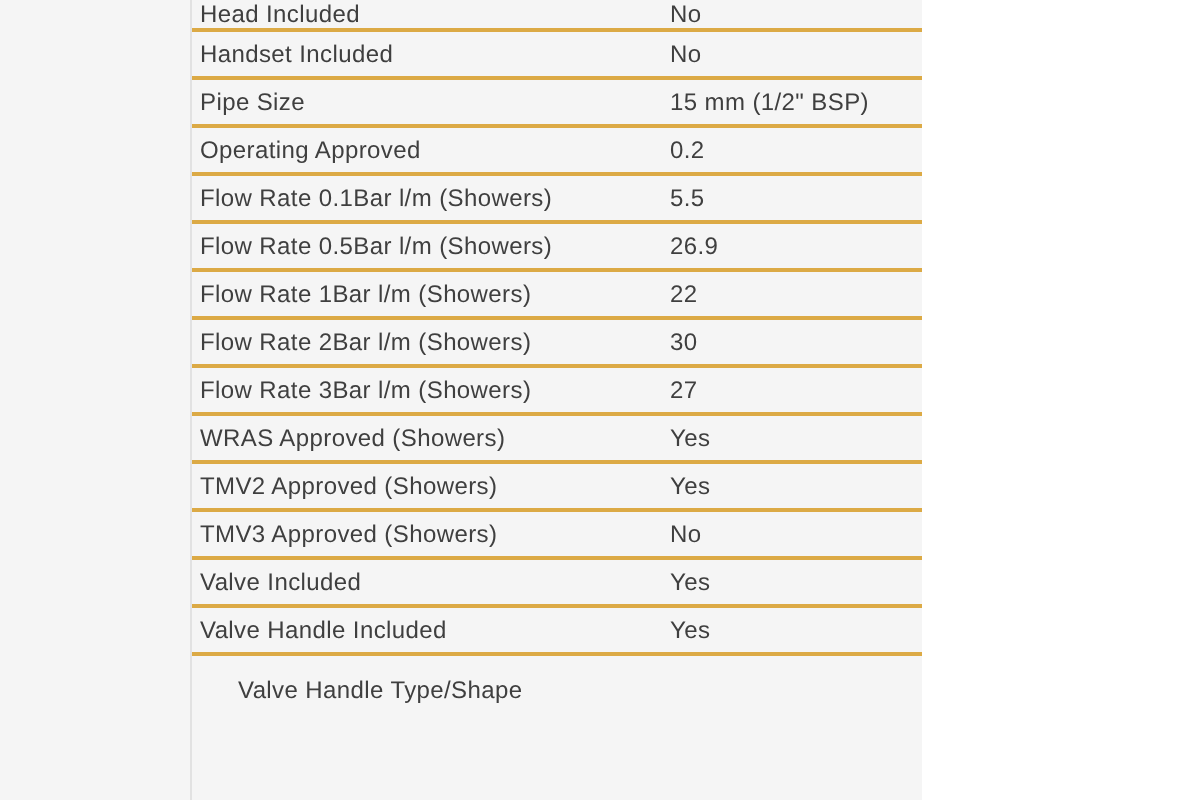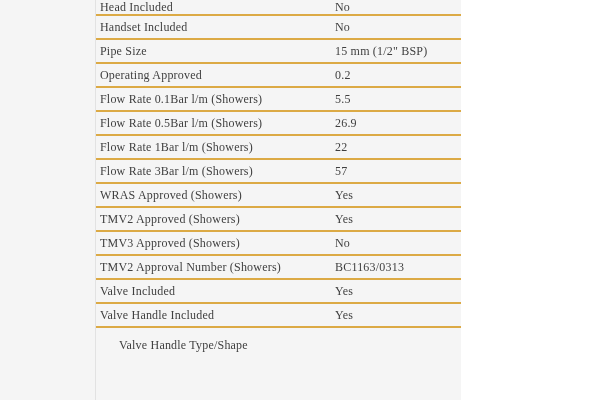--- a/index.html
+++ b/index.html
@@ -2,21 +2,21 @@
 <html><head>
 <meta charset="utf-8">
 <style>
   * { margin: 0; padding: 0; box-sizing: border-box; }
   html, body {
     width: 600px; height: 400px;
     background: #ffffff;
     font-family: "Liberation Sans", sans-serif;
     overflow: hidden;
   }
-  .stage { position: relative; width: 600px; height: 356px; font-family: Liberation Serif, serif; }
+  .stage { position: relative; width: 600px; height: 356px; }
 
   .panel-bg {
     position: absolute; left: 0; top: 0;
     width: 461px; height: 400px;
     background: #f5f5f5;
   }
   .v-divider {
     position: absolute; left: 95px; top: 0;
     width: 1px; height: 400px;
     background: #e2e2e2;
@@ -94,45 +94,45 @@
     <div class="spec-row">
       <div class="spec-label">Flow Rate 0.5Bar l/m (Showers)</div>
       <div class="spec-value">26.9</div>
     </div>
 
     <div class="spec-row">
       <div class="spec-label">Flow Rate 1Bar l/m (Showers)</div>
       <div class="spec-value">22</div>
     </div>
 
+    <div class="spec-row">
+      <div class="spec-label">Flow Rate 2Bar l/m (Showers)</div>
+      <div class="spec-value">30</div>
+    </div>
 
     <div class="spec-row">
       <div class="spec-label">Flow Rate 3Bar l/m (Showers)</div>
-      <div class="spec-value">57</div>
+      <div class="spec-value">27</div>
     </div>
 
     <div class="spec-row">
       <div class="spec-label">WRAS Approved (Showers)</div>
       <div class="spec-value">Yes</div>
     </div>
 
     <div class="spec-row">
       <div class="spec-label">TMV2 Approved (Showers)</div>
       <div class="spec-value">Yes</div>
     </div>
 
     <div class="spec-row">
       <div class="spec-label">TMV3 Approved (Showers)</div>
       <div class="spec-value">No</div>
     </div>
 
-    <div class="spec-row">
-      <div class="spec-label">TMV2 Approval Number (Showers)</div>
-      <div class="spec-value">BC1163/0313</div>
-    </div>
 
     <div class="spec-row">
       <div class="spec-label">Valve Included</div>
       <div class="spec-value">Yes</div>
     </div>
 
     <div class="spec-row">
       <div class="spec-label">Valve Handle Included</div>
       <div class="spec-value">Yes</div>
     </div>

